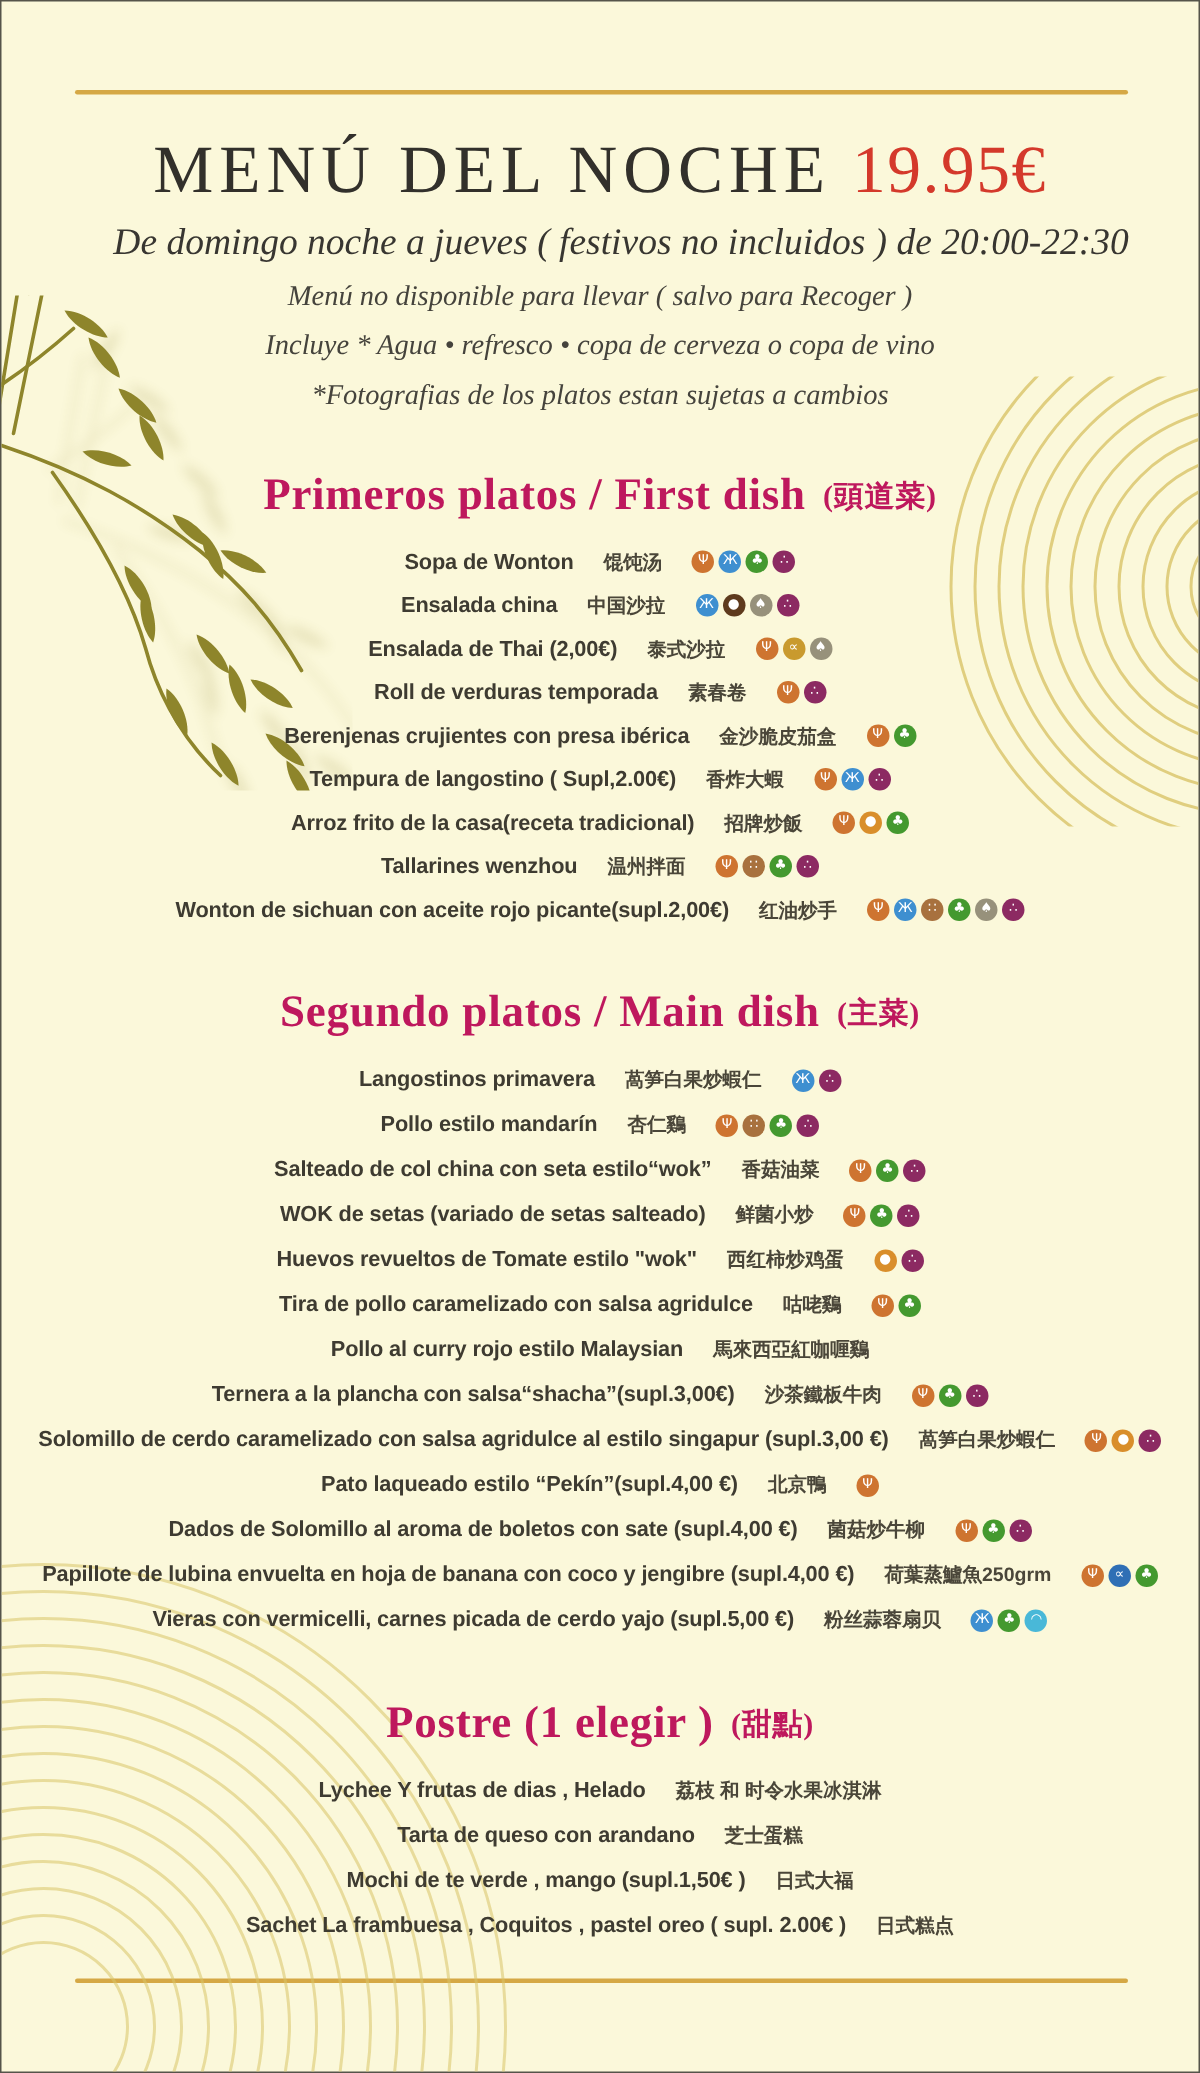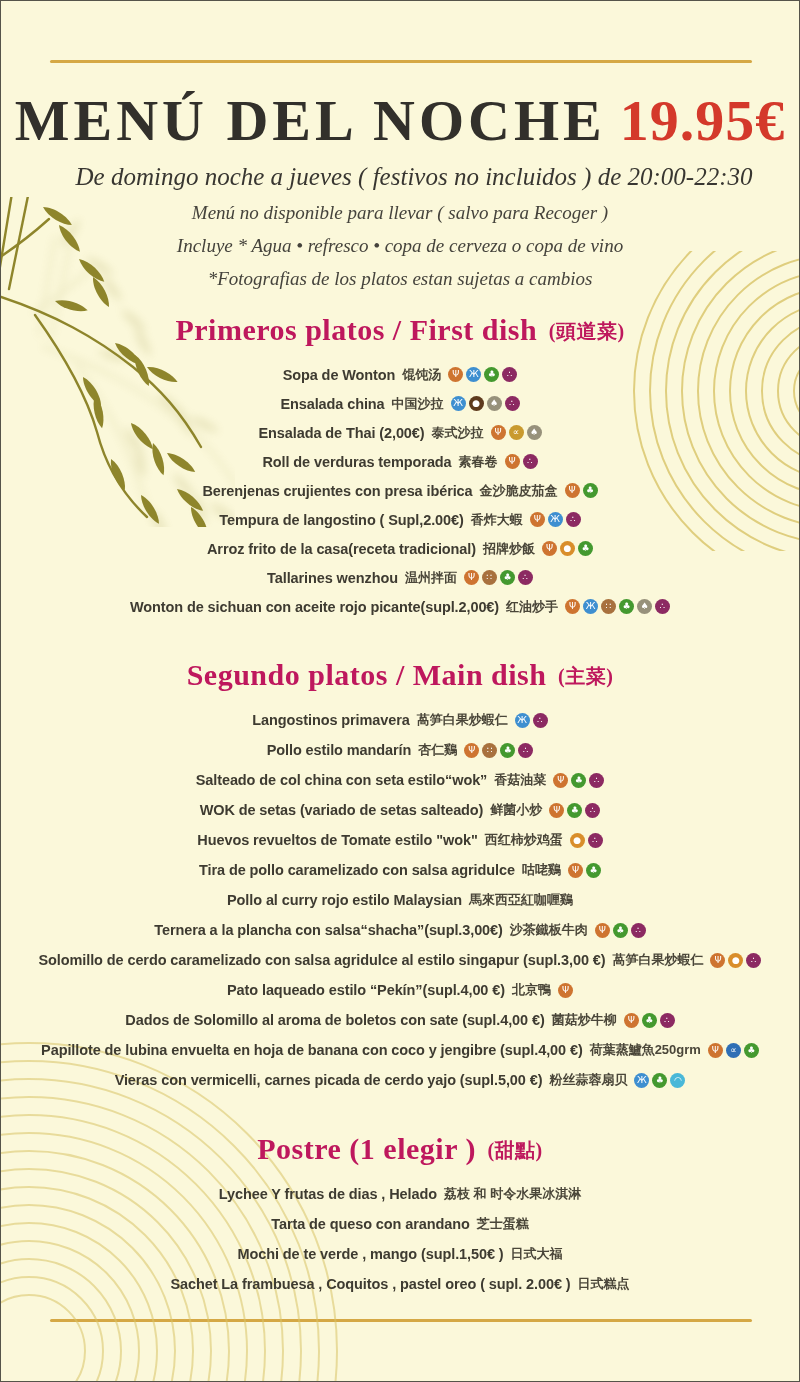--- a/index.html
+++ b/index.html
@@ -9,36 +9,36 @@
     border:1px solid #55544a;
     font-family:"Liberation Sans",sans-serif;
   }
   
   .rule{position:absolute;left:49px;right:47px;height:3px;background:#D5A845;border-radius:2px;}
   .rule.top{top:59px;}
   .rule.bottom{top:1318px;}
 
   
   .header{position:absolute;top:86px;left:0;right:0;text-align:center;color:#35332C;z-index:3;}
-  .title{margin:0;font-family:"Liberation Serif","DejaVu Serif",serif;font-weight:700;
-         font-size:58px;letter-spacing:4px;color:#32302B;white-space:nowrap;}
+  .title{margin:0;font-family:"Liberation Serif","DejaVu Serif",serif;font-weight:400;
+         font-size:45px;letter-spacing:4px;color:#32302B;white-space:nowrap;}
   .title .price{color:#D4392B;margin-left:14px;letter-spacing:1px;}
   .subtitle{font-family:"Liberation Serif","DejaVu Serif",serif;font-style:italic;
             font-size:25px;margin-top:9px;color:#383631;white-space:nowrap;margin-left:28px;}
   .note{font-family:"Liberation Serif","DejaVu Serif",serif;font-style:italic;
         font-size:19px;margin-top:11px;color:#45433C;}
 
   
   .sections{position:absolute;top:312px;left:0;right:0;text-align:center;z-index:3;}
   .section{margin:0;}
   .section + .section{margin-top:37px;}
   .section-heading{margin:0 0 13px;font-family:"Liberation Serif","DejaVu Serif",serif;
         font-weight:700;font-size:30px;color:#be185d;letter-spacing:0.5px;}
   .section-heading .cn{font-size:20px;vertical-align:2px;margin-left:6px;}
-  .dish-row{display:flex;justify-content:center;align-items:center;gap:7px;height:29px;white-space:nowrap;}
+  .dish-row{display:flex;justify-content:center;align-items:center;gap:20px;height:29px;white-space:nowrap;}
   .section.s2 .dish-row, .section.s3 .dish-row{height:30px;}
   .dish-name{font-weight:700;font-size:14.5px;letter-spacing:-0.1px;color:#3E3B31;}
   .dish-cn{font-size:13px;font-weight:700;color:#4A4639;}
   .icons{display:inline-flex;gap:3px;align-items:center;}
   .al{width:15px;height:15px;border-radius:50%;color:#fff;display:inline-flex;
       align-items:center;justify-content:center;font-size:9px;line-height:1;
       font-family:"DejaVu Sans",sans-serif;}
 
   
   .deco{position:absolute;pointer-events:none;z-index:1;}

